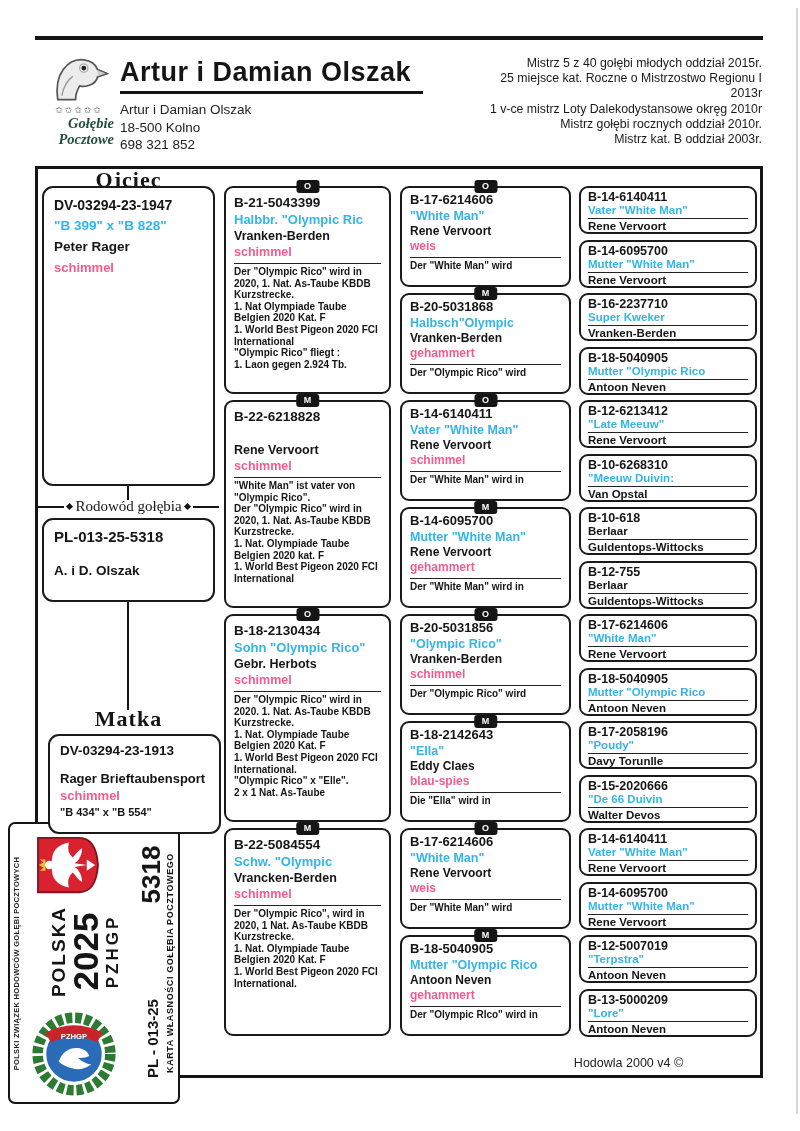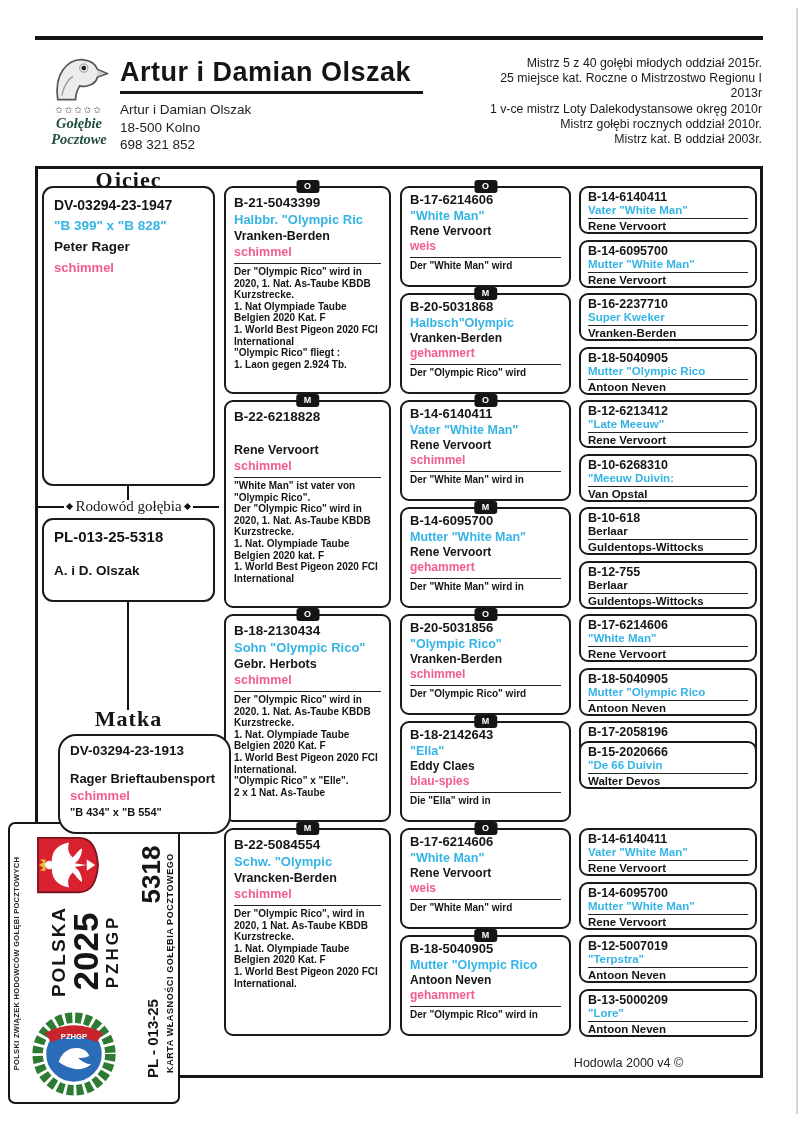--- a/index.html
+++ b/index.html
@@ -5,21 +5,21 @@
   html,body{margin:0;padding:0;}
   body{width:800px;height:1131px;background:#ffffff;position:relative;overflow:hidden;
        font-family:"Liberation Sans",sans-serif;color:#151515;}
   .abs{position:absolute;}
 
   
   .top-rule{left:35px;top:36px;width:728px;height:4px;background:#151515;}
   .logo{left:44px;top:53px;width:70px;text-align:center;}
   .logo .stars{font-size:9px;letter-spacing:2px;color:#555;line-height:10px;}
   .logo .lg{font-family:"Liberation Serif",serif;font-weight:bold;font-style:italic;
-            color:#234f3e;font-size:14.5px;line-height:16px;}
+            color:#234f3e;font-size:14.5px;line-height:16px;text-align:right;}
   .title{left:120px;top:57px;font-size:27px;font-weight:bold;letter-spacing:.5px;
          border-bottom:3.5px solid #151515;padding:0 12px 3px 0;}
   .address{left:120px;top:101px;font-size:13.5px;line-height:17.5px;color:#222;}
   .achv{left:420px;top:56px;width:342px;text-align:right;font-size:12.3px;line-height:15.2px;color:#1a1a1a;}
 
   
   .frame{left:35px;top:166px;width:728px;height:912px;border:3px solid #151515;box-sizing:border-box;z-index:0;}
   .credit{left:500px;top:1056px;width:257px;text-align:center;font-size:12.5px;color:#222;z-index:2;}
   .scan-edge{right:2px;top:8px;width:2px;height:1106px;background:#cfc0c6;opacity:.7;}
 
@@ -41,21 +41,21 @@
   .father-box .bname{font-size:13.5px;font-weight:bold;line-height:18px;margin-top:3px;}
   .father-box .breeder{font-size:13.5px;font-weight:bold;line-height:18px;margin-top:3px;}
   .father-box .pcolor{font-size:13px;font-weight:bold;line-height:18px;margin-top:3px;}
   .ped-label-row{position:absolute;left:38px;top:498px;width:181px;display:flex;align-items:center;gap:3px;z-index:2;}
   .ped-label-row .ptext{font-family:"Liberation Serif",serif;font-weight:normal;font-size:15px;white-space:nowrap;}
   .dline{flex:1;height:2px;background:#151515;}
   .ddiamond{width:5px;height:5px;background:#151515;transform:rotate(45deg);flex:0 0 auto;}
   .subject-box{left:42px;top:518px;width:173px;height:84px;border-radius:11px;padding:8px 10px;}
   .subject-box .ring{font-size:15px;font-weight:bold;}
   .subject-box .owner{font-size:13.5px;font-weight:bold;margin-top:18px;}
-  .mother-box{left:58px;top:734px;width:173px;height:100px;border-radius:18px;padding:7px 10px;z-index:5;}
+  .mother-box{left:48px;top:734px;width:173px;height:100px;border-radius:11px;padding:7px 10px;z-index:5;}
   .mother-box .ring{font-size:13.5px;font-weight:bold;}
   .mother-box .breeder{font-size:13px;font-weight:bold;margin-top:13px;}
   .mother-box .pcolor{font-size:13px;font-weight:bold;margin-top:2px;}
   .mother-box .parents{font-size:11px;font-weight:bold;margin-top:3px;}
   .conn{position:absolute;left:127px;border-left:2.5px solid #151515;z-index:1;}
 
   
   .g2{left:224px;width:167px;height:208px;padding:6px 8px;}
   .g2 .ring{font-size:13.5px;font-weight:bold;line-height:17px;}
   .g2 .bname{font-size:13px;font-weight:bold;line-height:17px;min-height:17px;}
@@ -362,21 +362,21 @@
   <div class="bname blue">Mutter "Olympic Rico</div>
   <div class="divider"></div>
   <div class="breeder">Antoon Neven</div>
 </div>
 <div class="pbox g4" style="top:721px">
   <div class="ring">B-17-2058196</div>
   <div class="bname blue">"Poudy"</div>
   <div class="divider"></div>
   <div class="breeder">Davy Torunlle</div>
 </div>
-<div class="pbox g4" style="top:741px">
+<div class="pbox g4" style="top:775px">
   <div class="ring">B-15-2020666</div>
   <div class="bname blue">"De 66 Duivin</div>
   <div class="divider"></div>
   <div class="breeder">Walter Devos</div>
 </div>
 <div class="pbox g4" style="top:828px">
   <div class="ring">B-14-6140411</div>
   <div class="bname blue">Vater "White Man"</div>
   <div class="divider"></div>
   <div class="breeder">Rene Vervoort</div>

